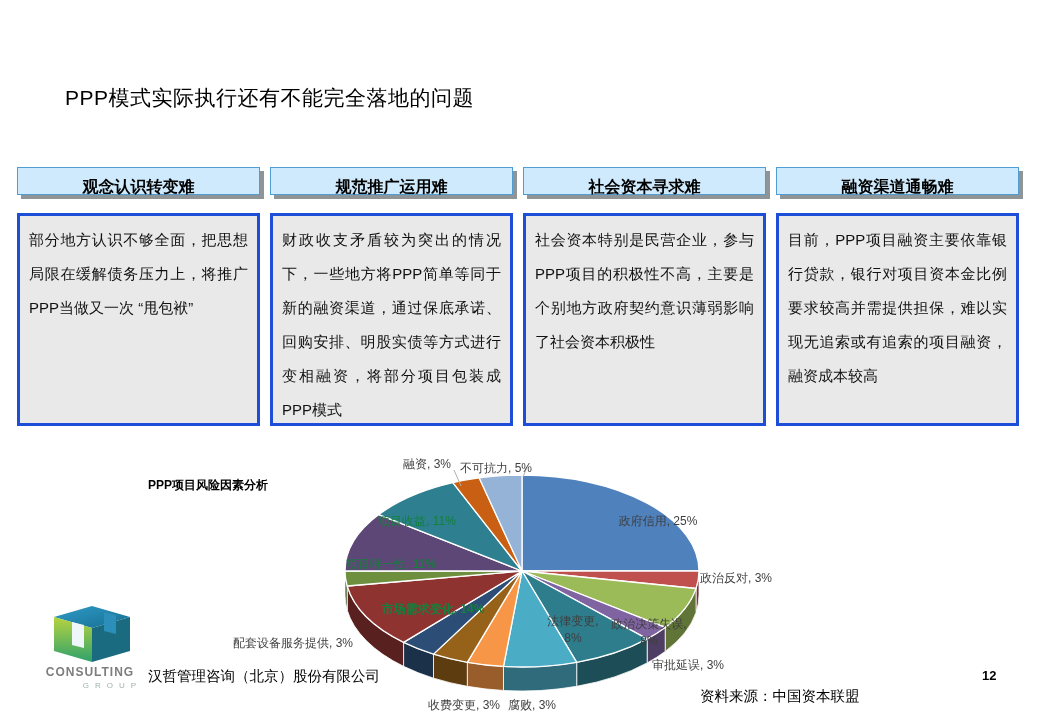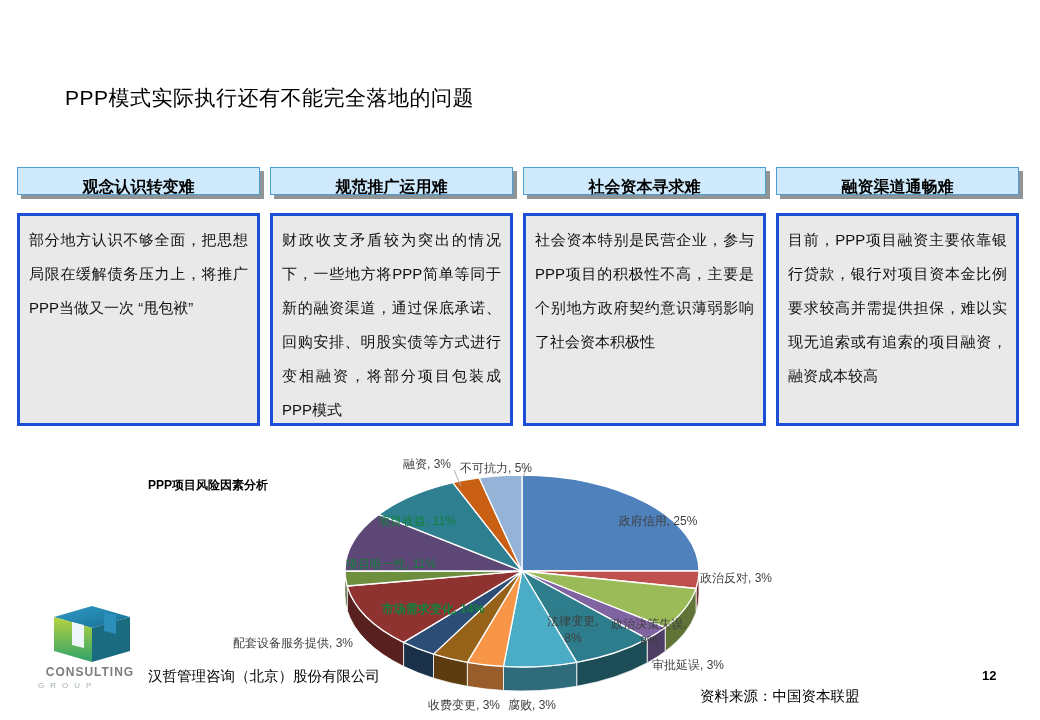--- a/index.html
+++ b/index.html
@@ -32,21 +32,21 @@
     transform:translate(-50%,-50%);text-align:center;line-height:1.4;
   }
   .pie-label.white{color:#15803d;}
   .pie-label.bold{font-weight:700;}
   .logo-svg{position:absolute;left:42px;top:604px;}
   .logo-consulting{
     position:absolute;left:38px;top:665px;width:104px;text-align:center;
     font-size:12px;font-weight:700;color:#7d7d7d;letter-spacing:1px;
   }
   .logo-group{
-    position:absolute;left:38px;top:681px;width:104px;text-align:left;
+    position:absolute;left:38px;top:681px;width:104px;text-align:right;
     font-size:8px;color:#9fb3ad;letter-spacing:6px;
   }
   .footer-company{position:absolute;left:148px;top:667px;font-size:14.5px;color:#000;}
   .footer-source{position:absolute;left:700px;top:687px;font-size:14.5px;color:#000;}
   .page-number{position:absolute;left:982px;top:668px;font-size:13px;font-weight:700;color:#000;}
 </style>
 </head>
 <body>
 
 <div class="slide">

